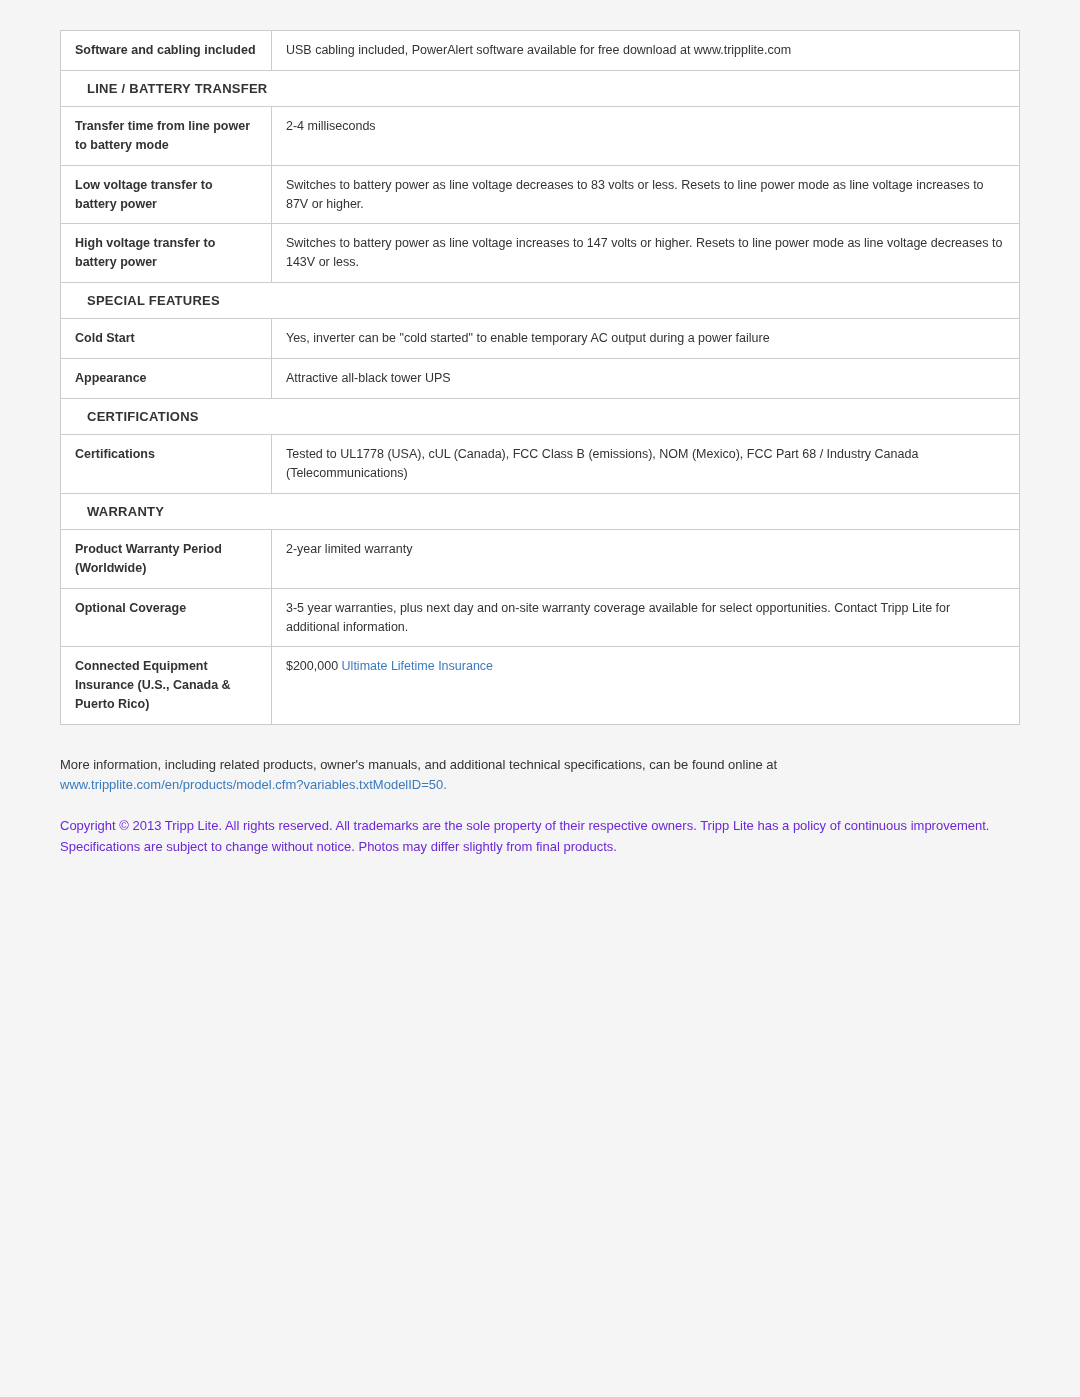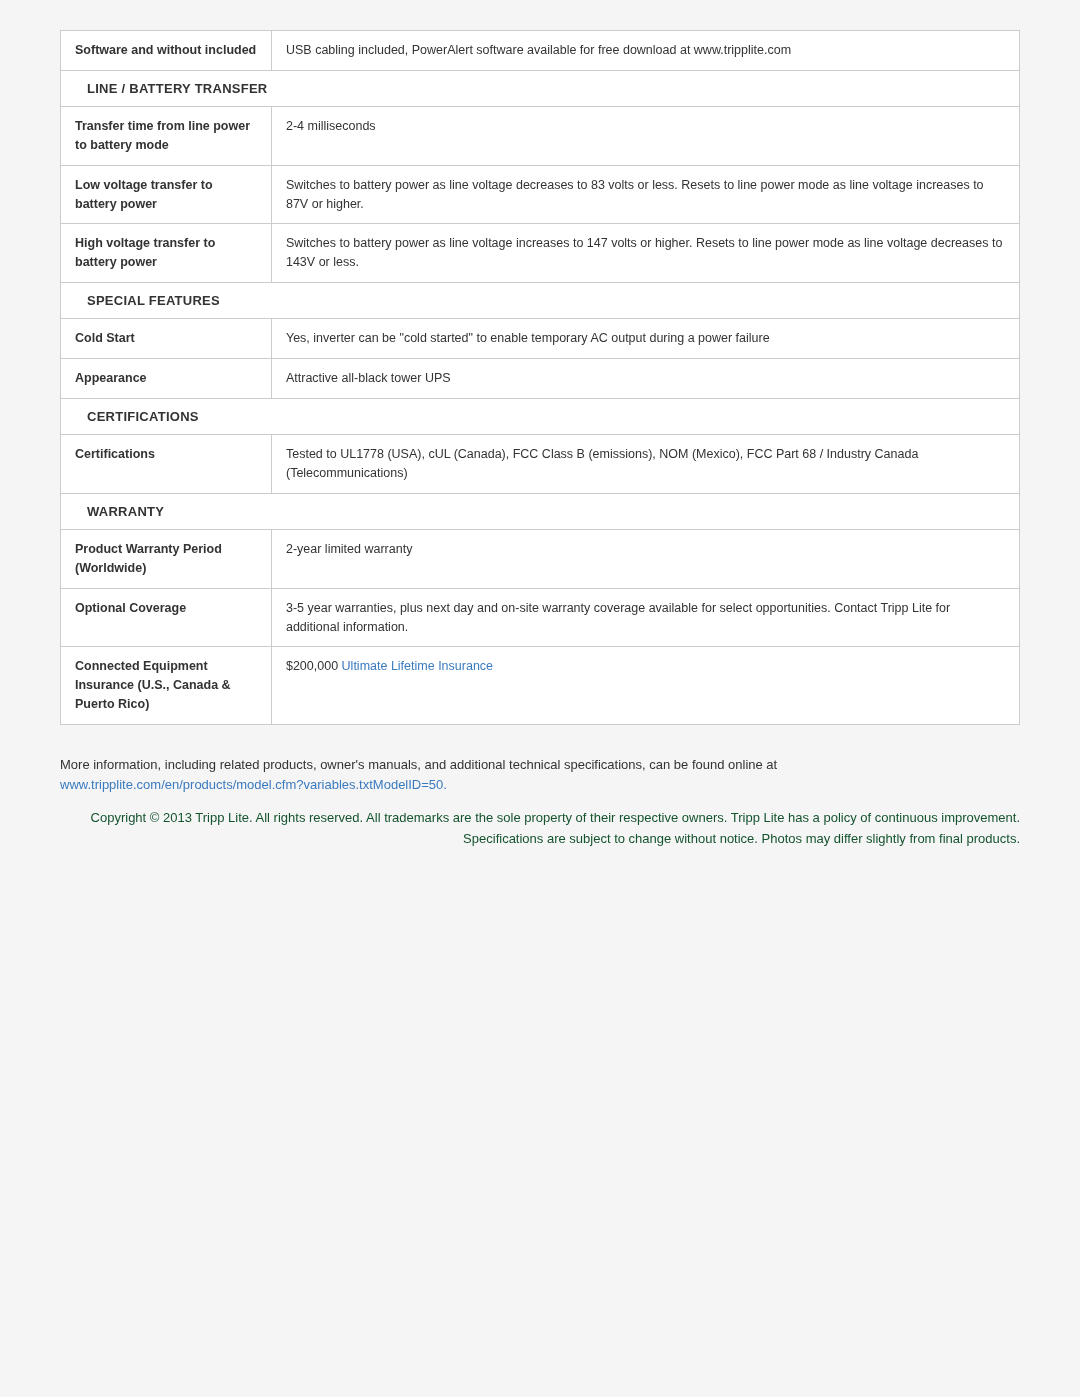--- a/index.html
+++ b/index.html
@@ -36,48 +36,47 @@
       background: #fff;
       font-weight: bold;
       font-size: 13px;
       text-transform: uppercase;
       letter-spacing: 0.02em;
       border-left: 1px solid #ccc;
       border-right: 1px solid #ccc;
       padding: 8px 26px;
     }
     .info-text {
-      margin-bottom: 12px;
+      margin-bottom: 20px;
       font-size: 13px;
       color: #333;
       line-height: 1.6;
     }
     .link-text {
       color: #3a7abf;
       text-decoration: none;
     }
     .copyright-text {
       font-size: 13px;
-      color: #14532d;
+      color: #6d28d9;
       line-height: 1.6;
-      text-align: right;
     }
     .insurance-link {
       color: #3a7abf;
       text-decoration: none;
     }
   </style>
 </head>
 <body>
 
 <table class="spec-table">
   <tbody>
 
     <tr>
-      <td class="label-col">Software and without included</td>
+      <td class="label-col">Software and cabling included</td>
       <td class="value-col">USB cabling included, PowerAlert software available for free download at www.tripplite.com</td>
     </tr>
 
     <tr class="section-header">
       <td colspan="2">LINE / BATTERY TRANSFER</td>
     </tr>
     <tr>
       <td class="label-col">Transfer time from line power to battery mode</td>
       <td class="value-col">2-4 milliseconds</td>
     </tr>

